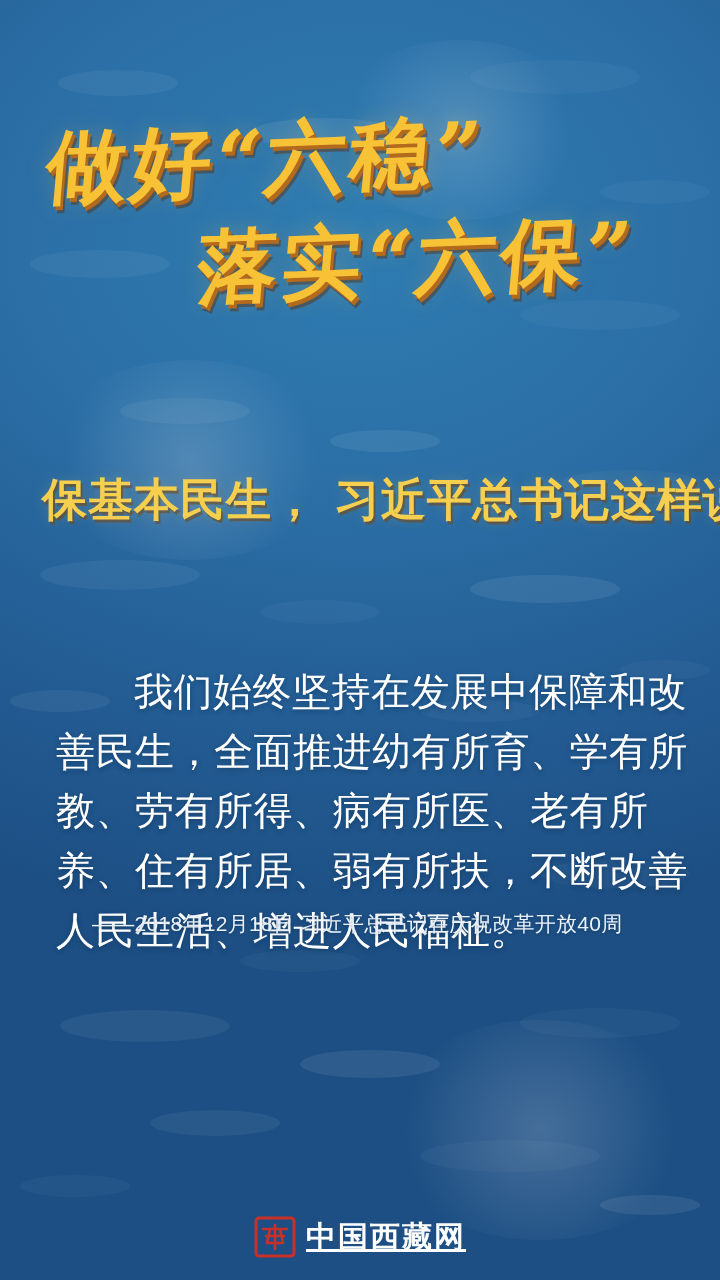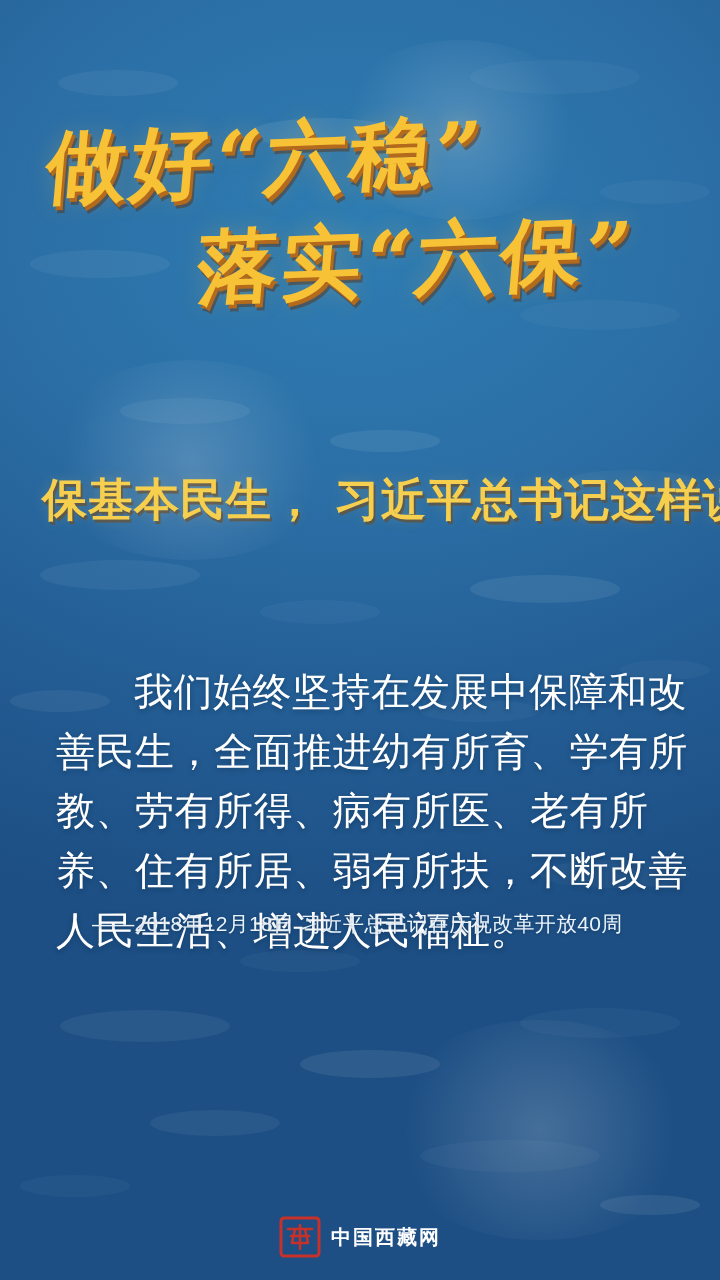--- a/index.html
+++ b/index.html
@@ -144,24 +144,25 @@
     width: 42px;
     height: 42px;
     position: relative;
     display: inline-block;
   }
   .logo-mark svg {
     display: block;
   }
   .logo-text {
     font-family: "DejaVu Sans", sans-serif;
-    font-size: 20px;
+    font-size: 30px;
     font-weight: bold;
     color: #ffffff;
     letter-spacing: 2px;
+    text-decoration: underline;
   }
 </style>
 </head>
 <body>
 
 <div class="poster">
 
   <div class="ripples">
     <div class="glow" style="left:330px; top:40px; width:260px; height:180px;"></div>
     <div class="glow" style="left:40px; top:360px; width:300px; height:200px;"></div>

